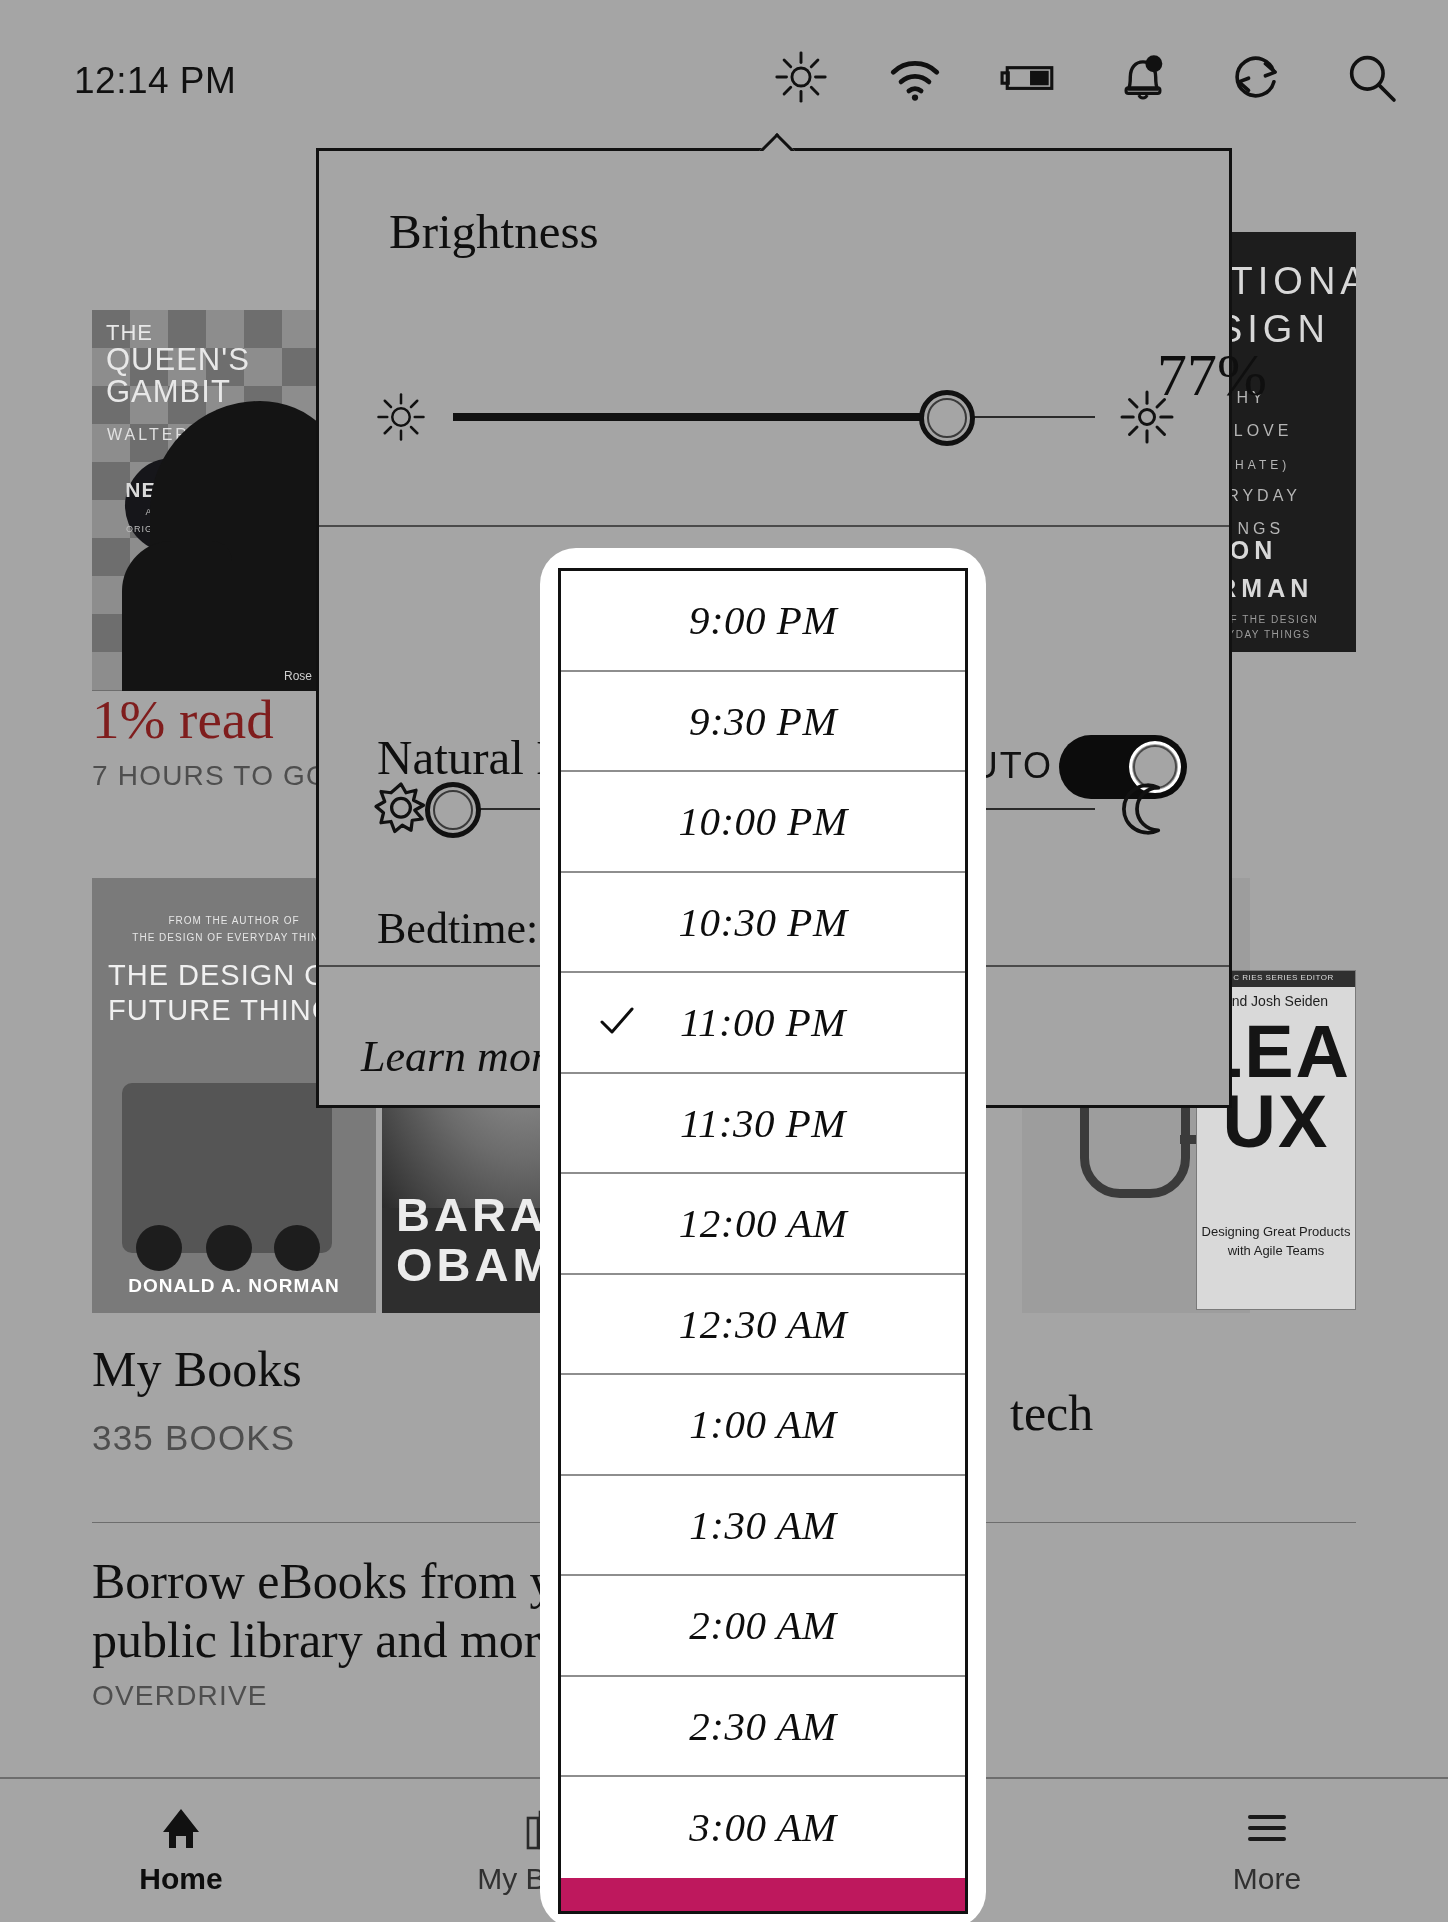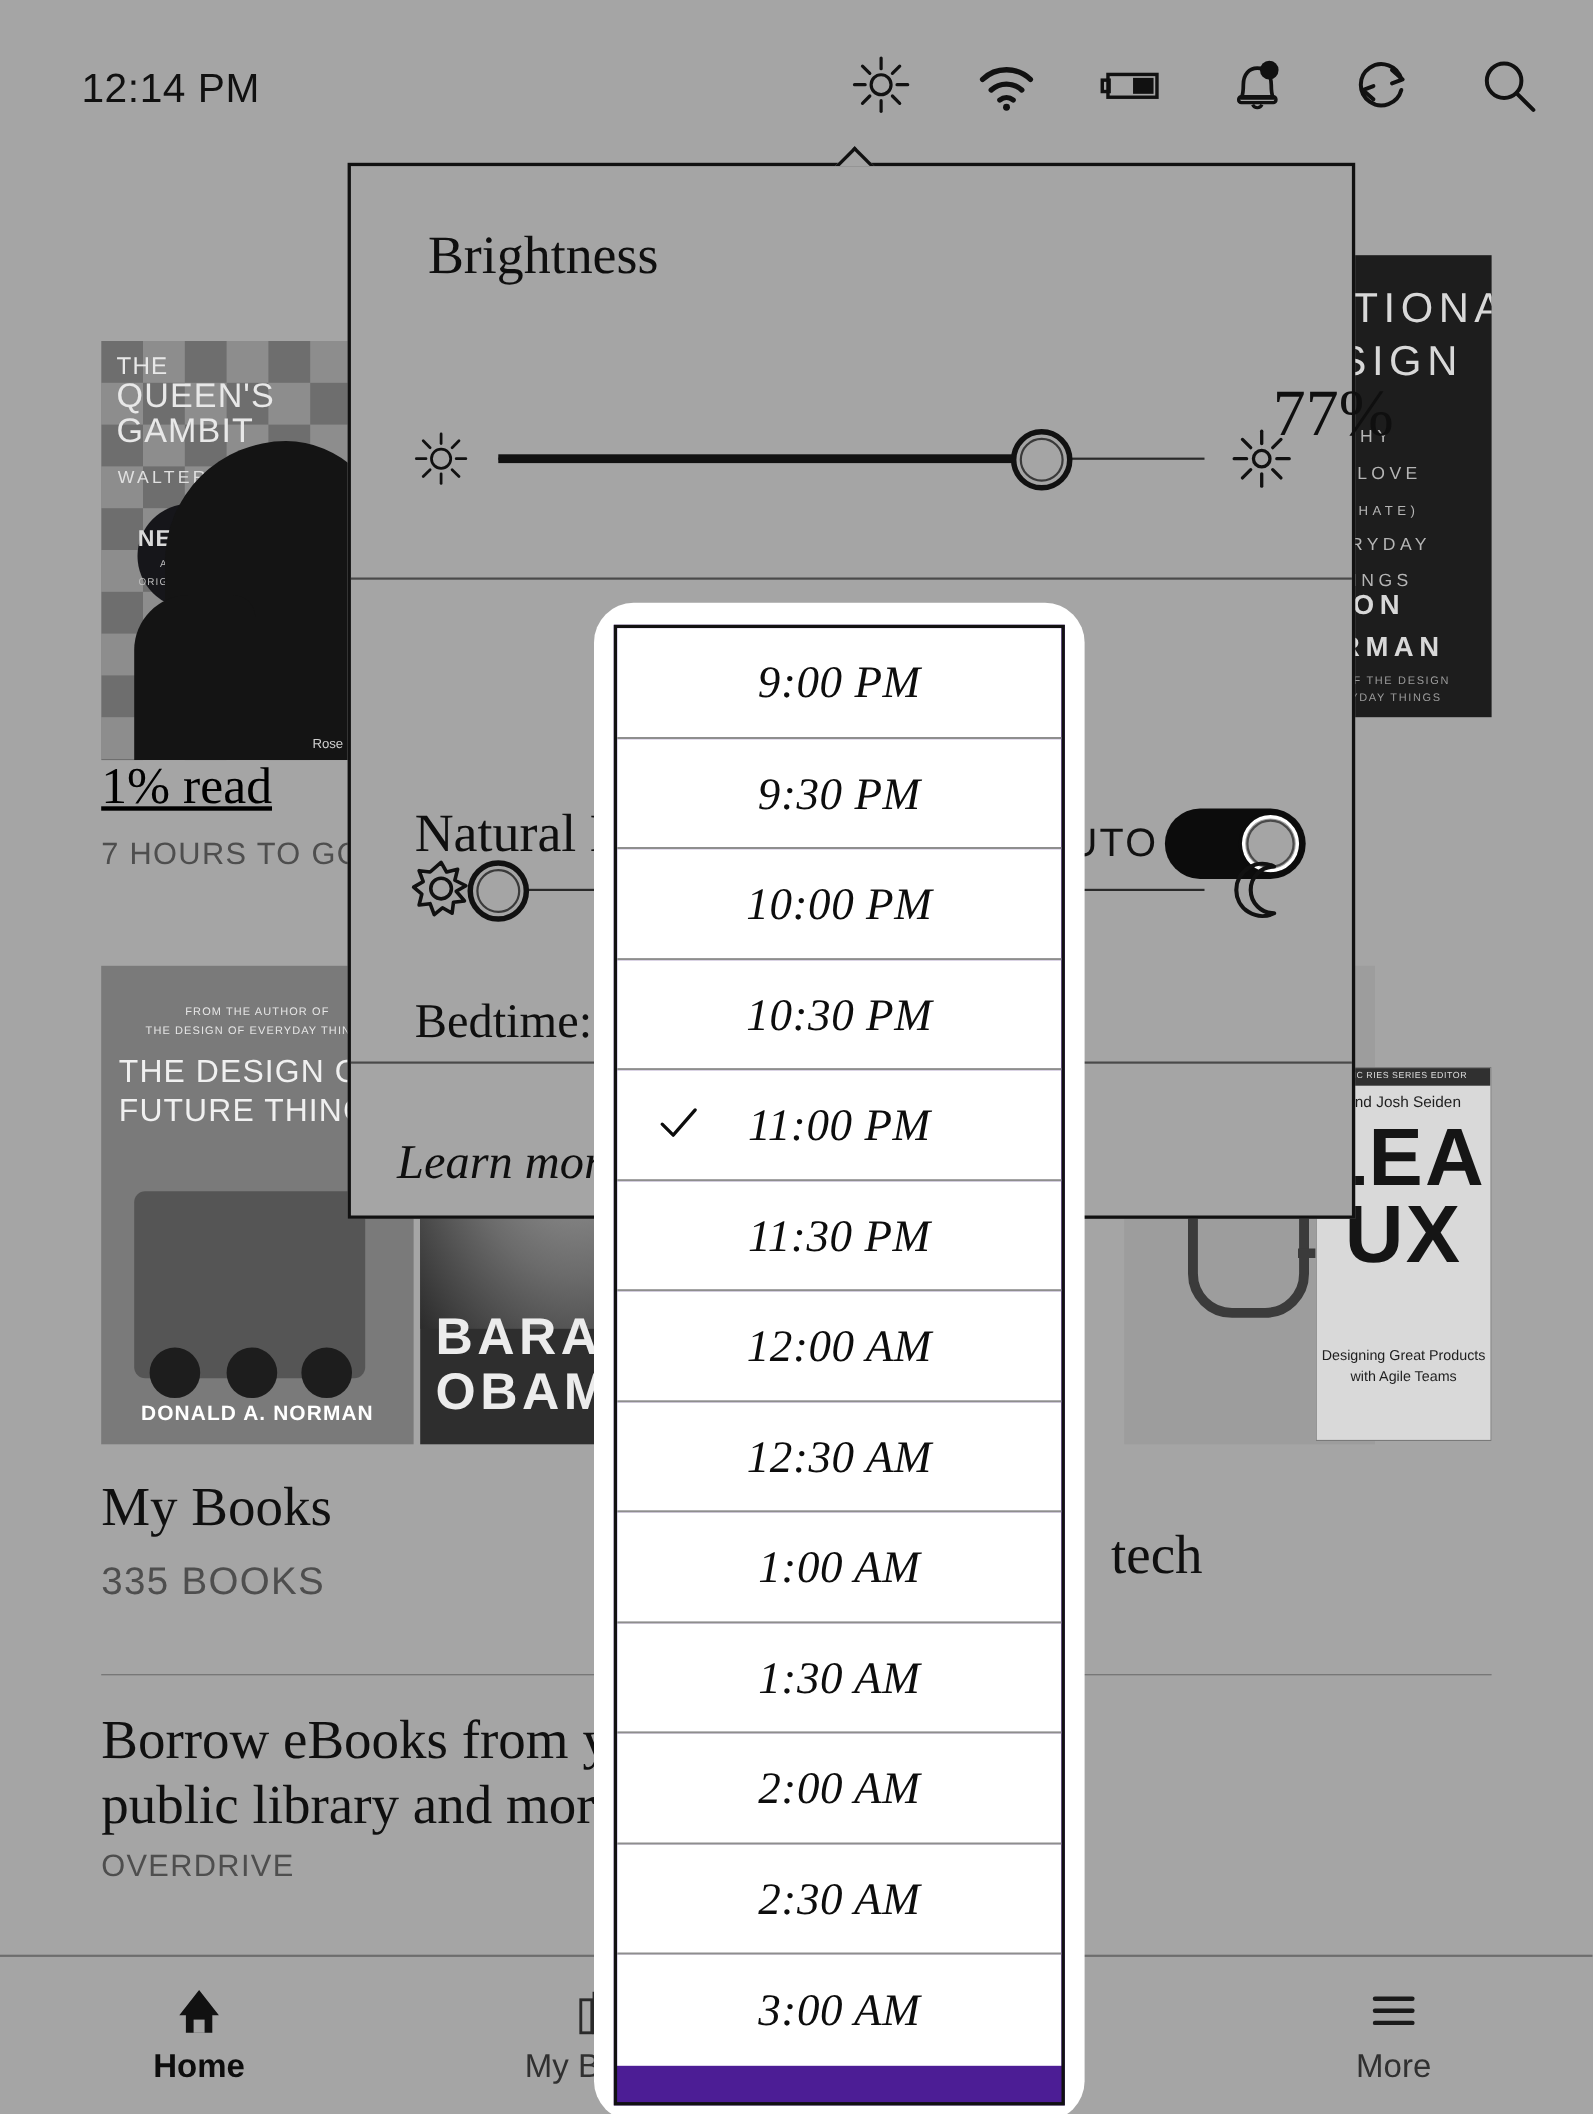--- a/index.html
+++ b/index.html
@@ -154,21 +154,21 @@
   .ed-credit {
     position: absolute; left: 0; right: 0; top: 380px;
     text-align: center;
     font-family: "Liberation Sans", sans-serif;
     color: #9c9c9c; font-size: 10px; letter-spacing: 1.5px; line-height: 1.5;
   }
 
   
   .read-pct {
     position: absolute; left: 92px; top: 688px;
-    font-size: 47px; color: #000000; text-decoration: underline;
+    font-size: 55px; color: #7f1d1d;
   }
   .read-sub {
     position: absolute; left: 92px; top: 760px;
     font-family: "Liberation Sans", sans-serif;
     font-size: 28px; color: #4e4e4e; letter-spacing: 1.2px;
   }
 
   
   .cover-dft {
     left: 92px; top: 878px;
@@ -459,21 +459,21 @@
     width: 446px; height: 1380px;
     background: #fff;
     border-radius: 36px;
     overflow: hidden;
   }
   .dropdown-list {
     position: absolute;
     left: 18px; top: 20px;
     width: 410px; bottom: 14px;
     border: 3px solid #111;
-    background: #4c1d95;
+    background: #be185d;
     overflow: hidden;
   }
   .dd-item {
     position: relative;
     height: 100.5px;
     display: flex;
     align-items: center;
     justify-content: center;
     border-bottom: 2px solid #8e8e8e;
     background: #fff;

